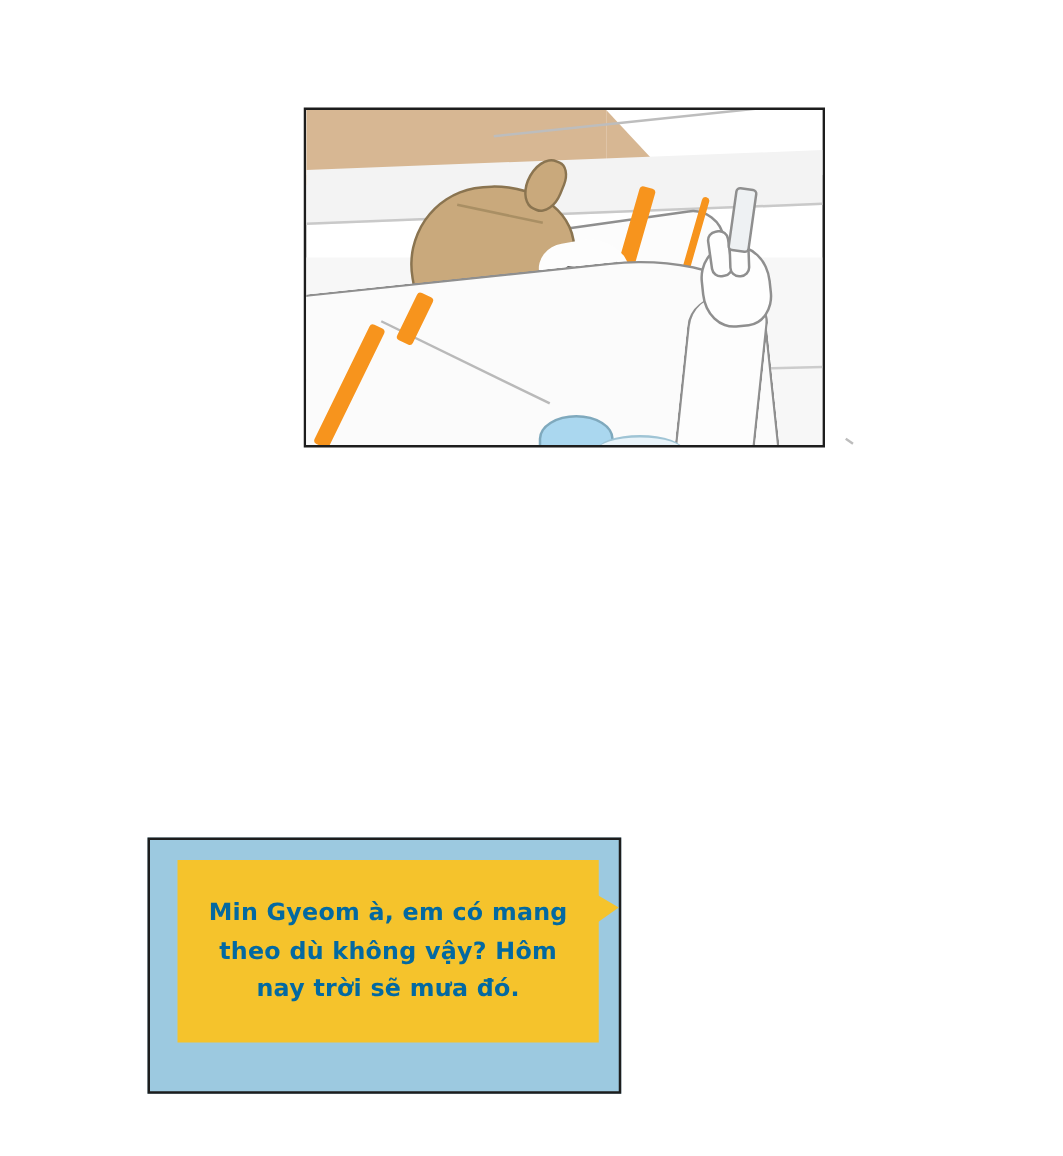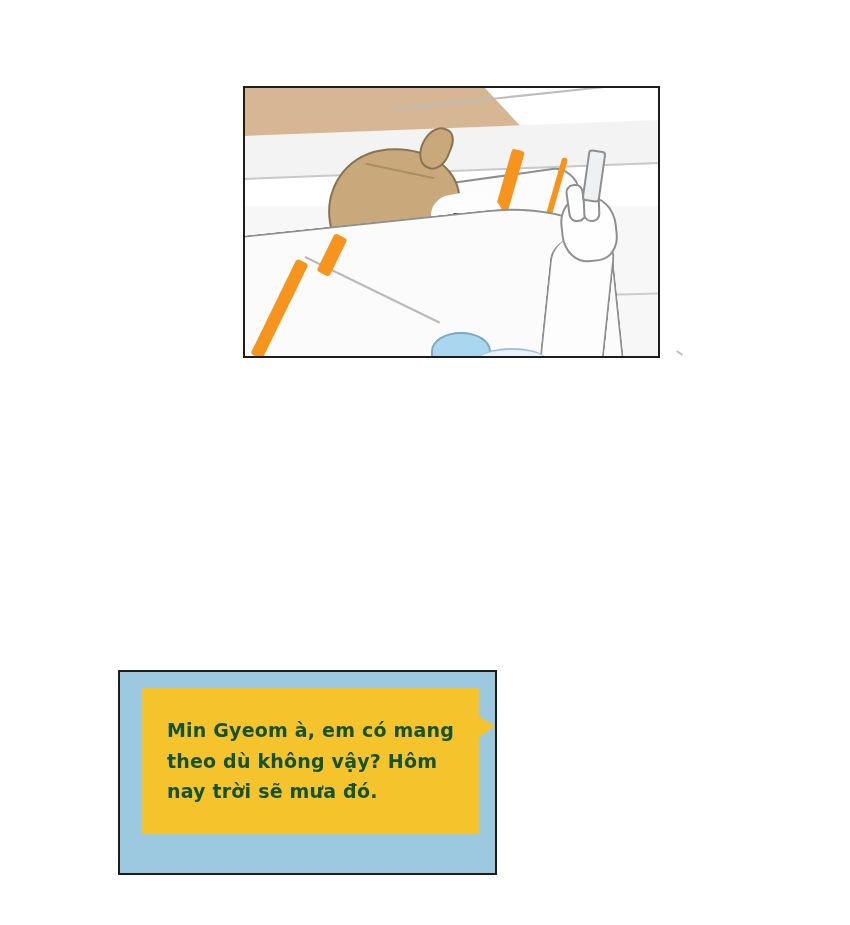--- a/index.html
+++ b/index.html
@@ -297,22 +297,22 @@
   .speech-tail {
     position: absolute;
     left: 358px;
     top: 44px;
     width: 0; height: 0;
     border-style: solid;
     border-width: 10px 0 12px 17px;
     border-color: transparent transparent transparent #f5c32c;
   }
   .speech-text {
-    text-align: left;
-    color: #14532d;
+    text-align: center;
+    color: #0369a1;
     font-family: "DejaVu Sans", "Liberation Sans", sans-serif;
     font-size: 19px;
     font-weight: 700;
     line-height: 1.62;
     letter-spacing: 0.2px;
     white-space: pre-line;
   }
 </style>
 </head>
 <body>

